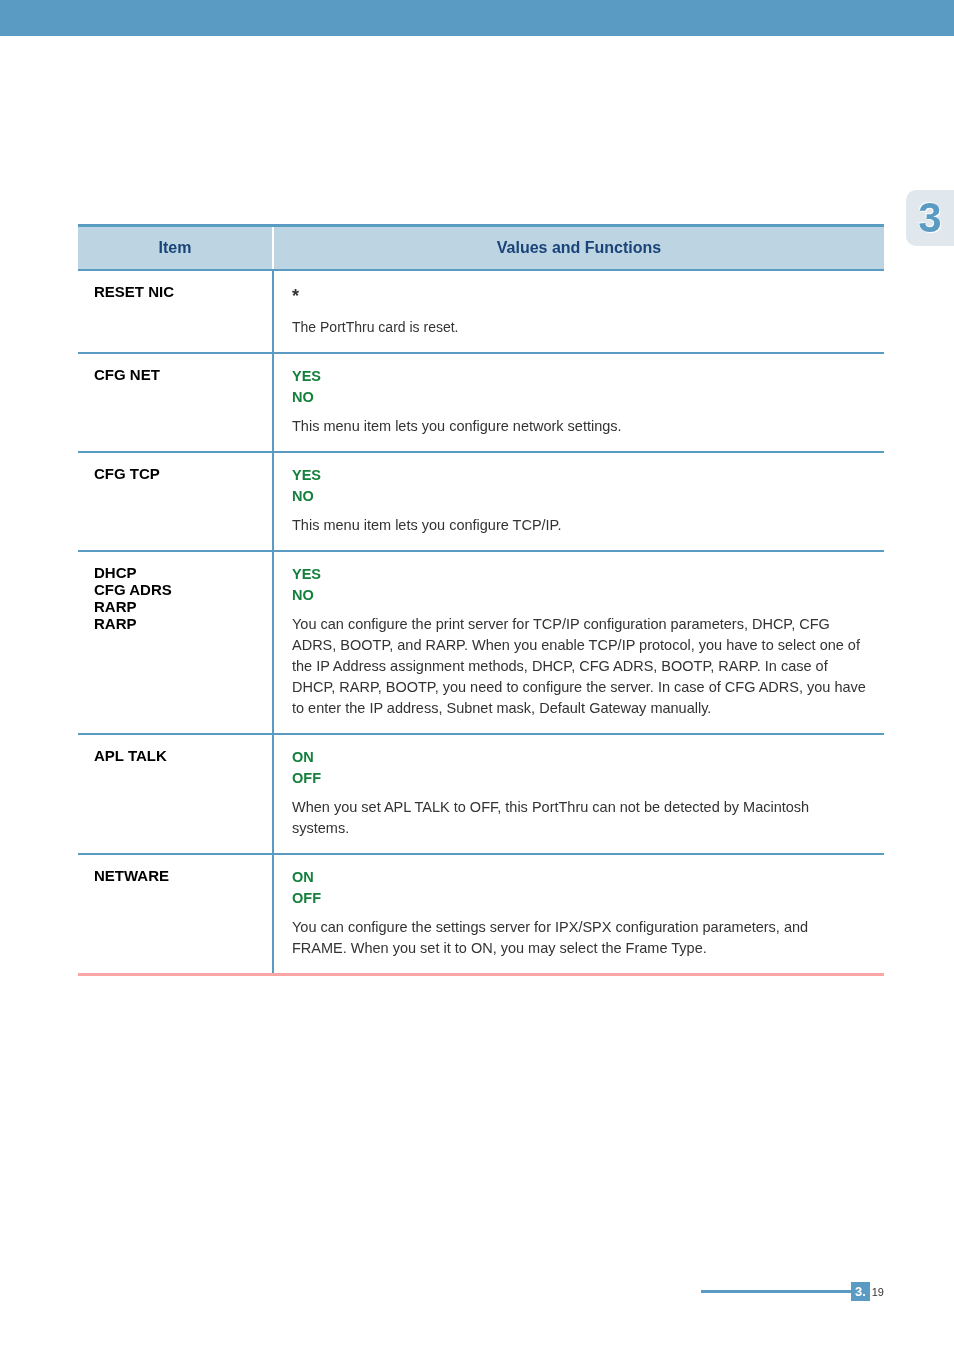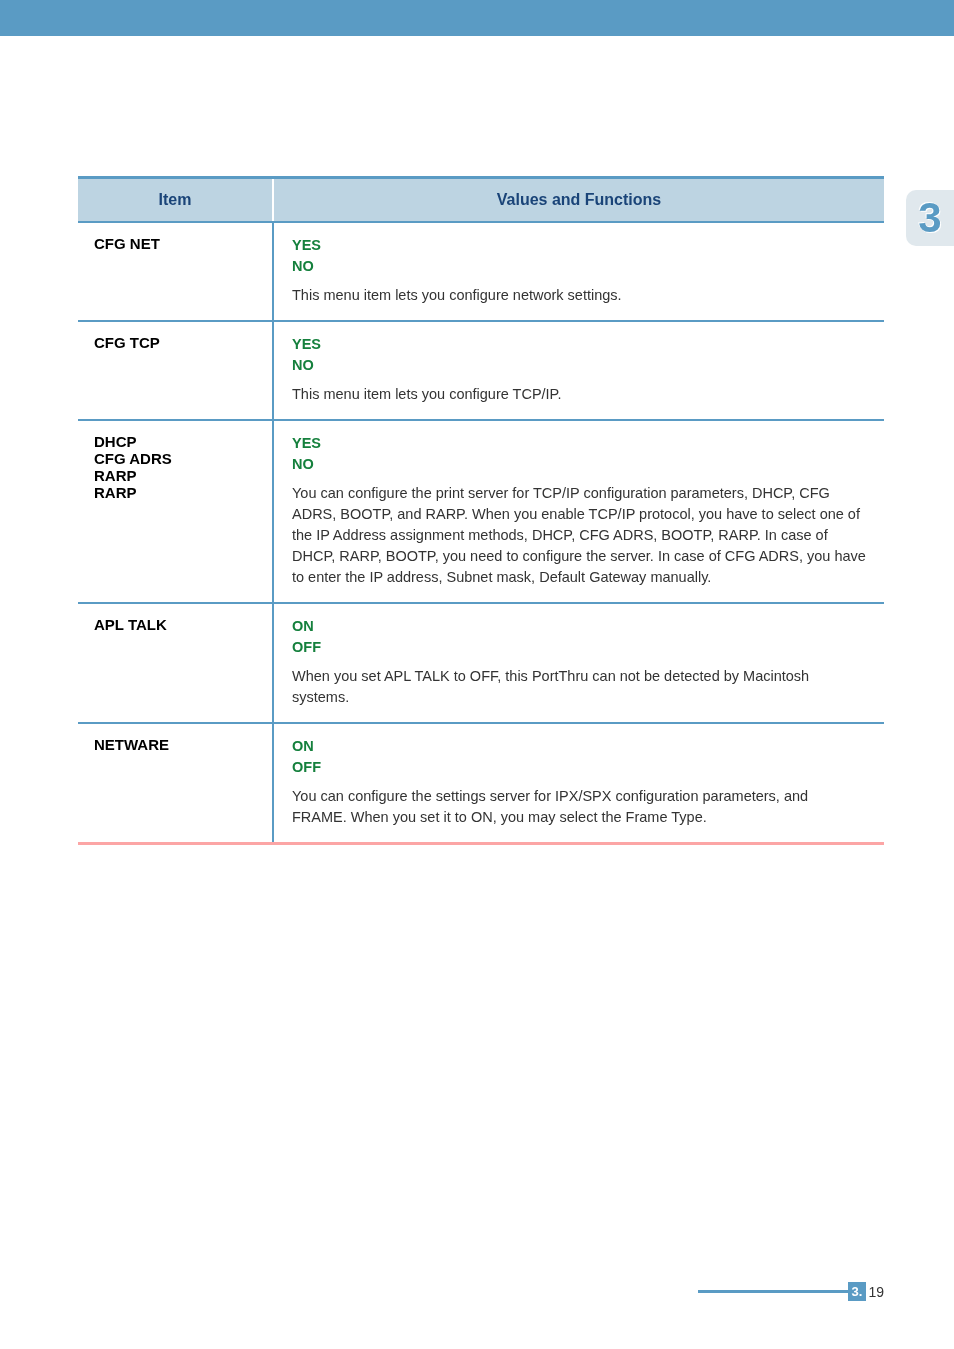--- a/index.html
+++ b/index.html
@@ -44,20 +44,21 @@
 }
 
 .content {
   padding: 140px 70px 0 78px;
 }
 
 table {
   width: 100%;
   border-collapse: collapse;
   border-top: 3px solid #5a9bc4;
+  margin-top: 48px;
 }
 
 th {
   background: #bdd4e2;
   color: #1a4478;
   font-weight: bold;
   font-size: 16px;
   padding: 12px 8px;
   text-align: center;
   border-bottom: 2px solid #5a9bc4;
@@ -130,21 +131,21 @@
 
 .footer-box {
   background: #5a9bc4;
   color: #fff;
   font-size: 13px;
   font-weight: bold;
   padding: 2px 4px;
 }
 
 .footer-text {
-  font-size: 14px;
+  font-size: 11px;
   color: #333;
   margin-left: 2px;
 }
 
 tr.last-row td {
   border-bottom: 3px solid #fca5a5;
 }
 </style>
 </head>
 <body>
@@ -157,20 +158,27 @@
 
 <div class="content">
   <table>
     <thead>
       <tr>
         <th>Item</th>
         <th>Values and Functions</th>
       </tr>
     </thead>
     <tbody>
+      <tr>
+        <td class="item-cell">RESET NIC</td>
+        <td class="value-cell">
+          <span class="asterisk">*</span>
+          <span class="reset-text">The PortThru card is reset.</span>
+        </td>
+      </tr>
       <tr>
         <td class="item-cell">CFG NET</td>
         <td class="value-cell">
           <span class="values-bold">
             <span>YES</span><br>
             <span>NO</span>
           </span>
           <span class="description">This menu item lets you configure network settings.</span>
         </td>
       </tr>

